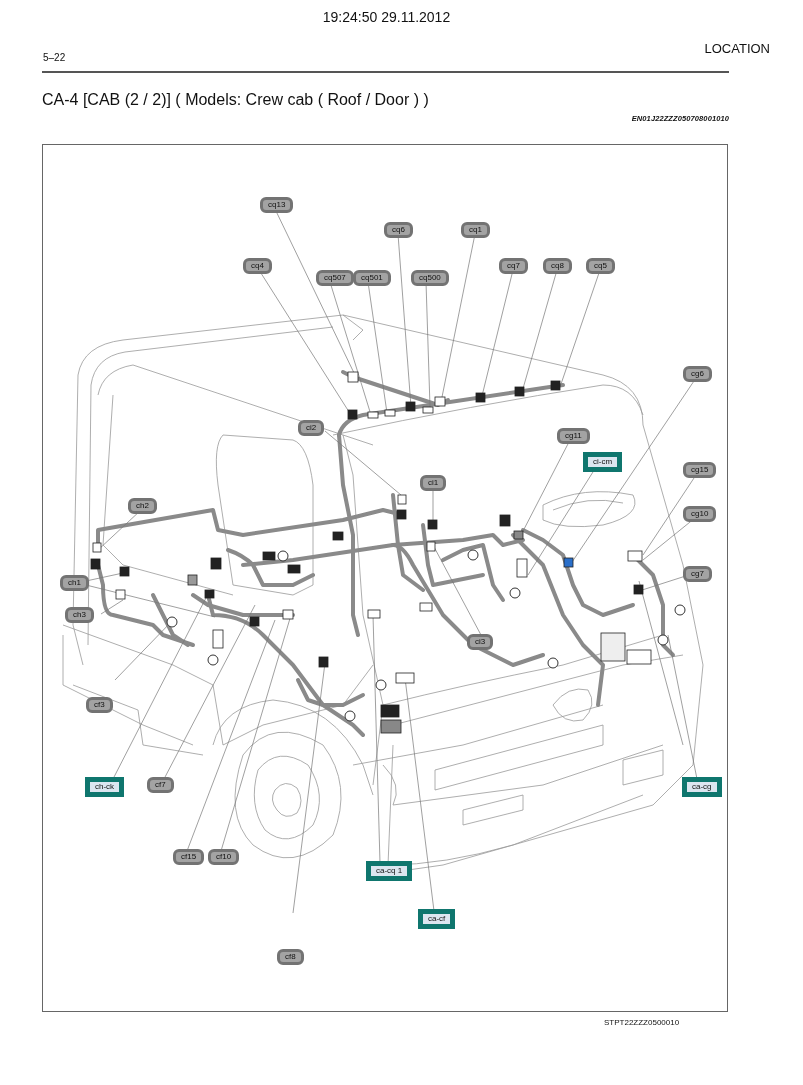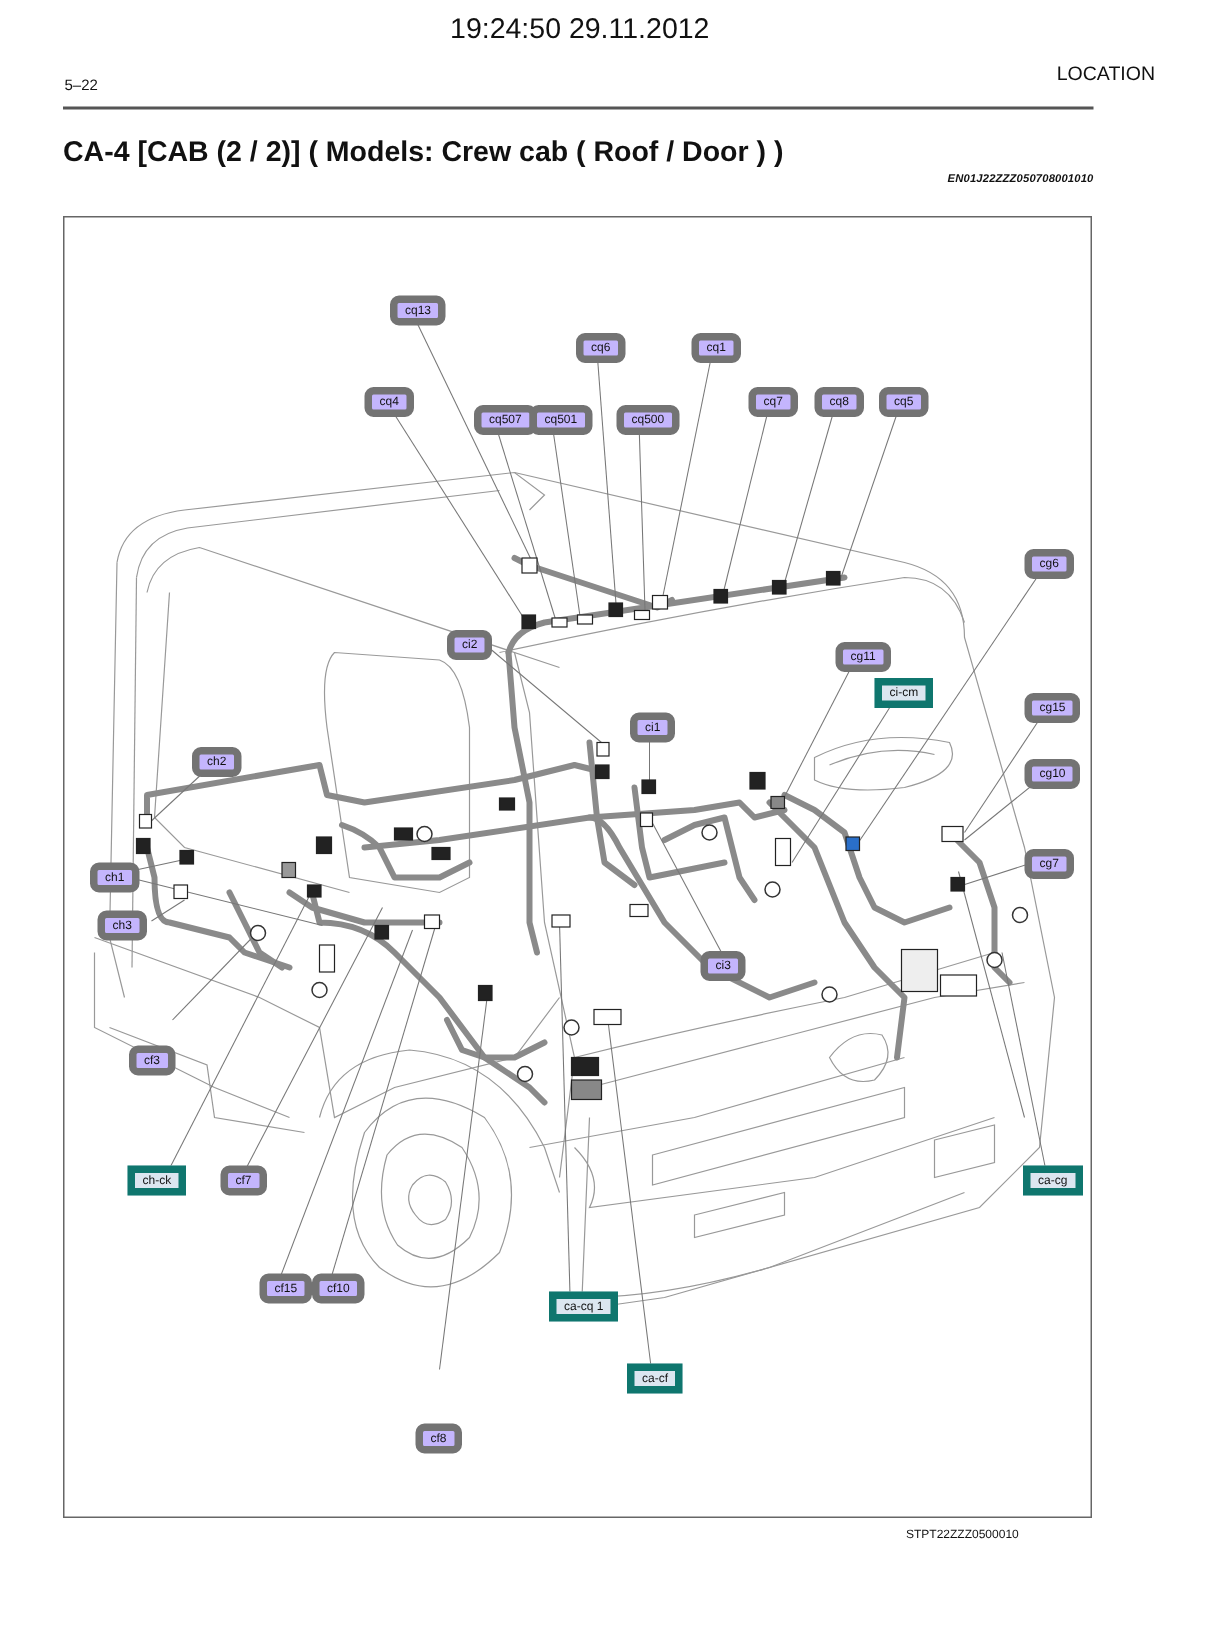--- a/index.html
+++ b/index.html
@@ -1,27 +1,27 @@
 <!DOCTYPE html>
 <html><head>
 <meta charset="utf-8">
 <style>
   html, body { margin:0; padding:0; background:#ffffff; }
   body { width:803px; height:1085px; position:relative; overflow:hidden; font-family:"Liberation Sans", sans-serif; color:#111; }
-  .timestamp { position:absolute; top:9px; left:0; width:773px; text-align:center; font-size:19px; }
+  .timestamp { position:absolute; top:9px; left:0; width:773px; text-align:center; font-size:14px; }
   .page-num { position:absolute; top:52px; left:43px; font-size:10px; }
   .section { position:absolute; top:41px; left:0; width:770px; text-align:right; font-size:13px; }
   .rule { position:absolute; top:71px; left:42px; width:687px; height:2px; background:#555; }
-  .title { position:absolute; top:91px; left:42px; font-size:19px; font-weight:bold; }
+  .title { position:absolute; top:91px; left:42px; font-size:16px; font-weight:normal; }
   .doc-code { position:absolute; top:114px; right:74px; font-size:7.5px; font-weight:bold; letter-spacing:0.1px;font-style:italic; }
   .figure { position:absolute; left:42px; top:144px; width:686px; height:868px; border:1px solid #666; box-sizing:border-box; background:#fff; }
   .fig-code { position:absolute; top:1018px; left:604px; font-size:8px; }
   svg.art { position:absolute; left:0; top:0; }
   .lbl { position:absolute; font-size:8px; line-height:10px; height:10px; padding:0 5px; box-sizing:content-box; text-align:center; white-space:nowrap; }
-  .lbl.g { background:#c4b5fd; border:5px solid #737373; border-radius:6px; }
+  .lbl.g { background:#a3a3a3; border:3px solid #737373; border-radius:6px; }
   .lbl.b { background:#dce6f0; border:5px solid #0f766e; border-radius:0; }
 </style>
 </head>
 <body>
 
 <div class="timestamp">19:24:50 29.11.2012</div>
 <div class="page-num">5–22</div>
 <div class="section">LOCATION</div>
 <div class="rule"></div>
 <div class="title">CA-4 [CAB (2 / 2)] ( Models: Crew cab ( Roof / Door ) )</div>

